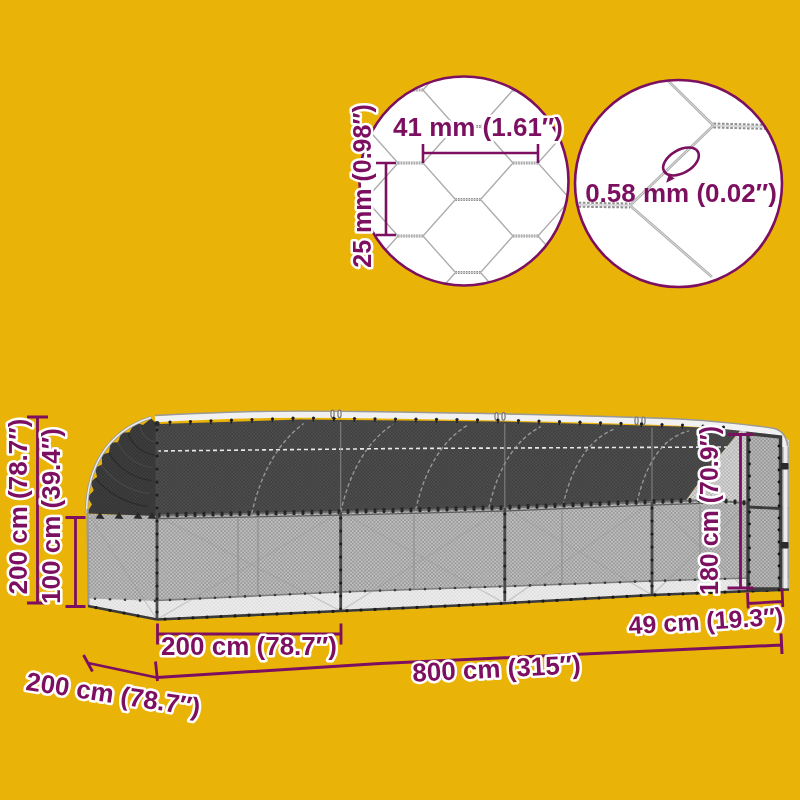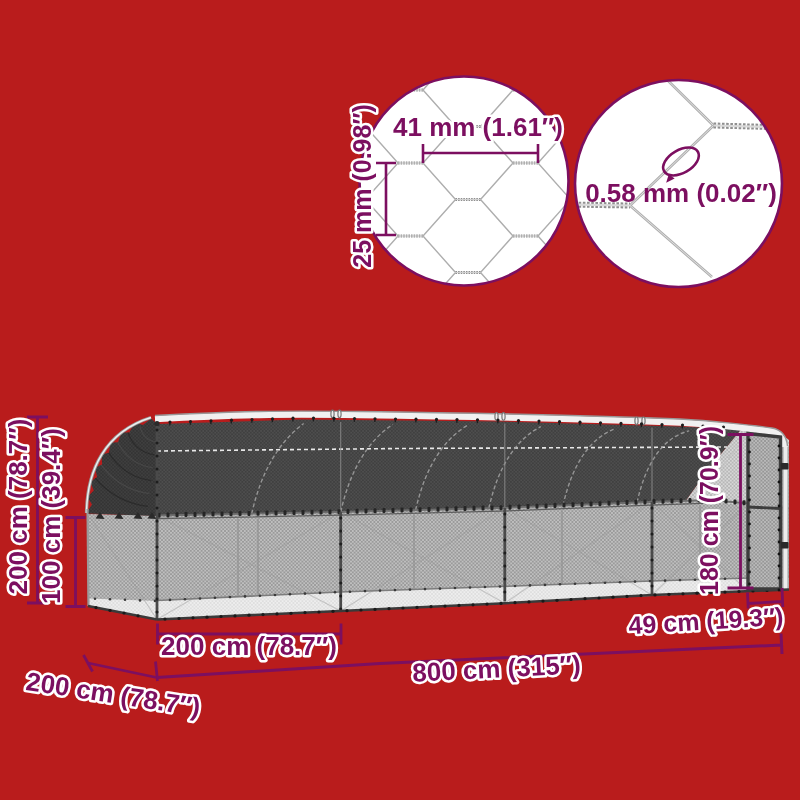--- a/index.html
+++ b/index.html
@@ -1,16 +1,16 @@
 <!DOCTYPE html>
 <html><head>
 <meta charset="utf-8">
 <style>
 html,body{margin:0;padding:0;background:#ffffff;}
-#page{width:800px;height:800px;position:relative;background:#b91c1c;}
+#page{width:800px;height:800px;position:relative;background:#eab308;}
 </style>
 </head>
 <body>
 <div id="page">
 <svg width="800" height="800" viewBox="0 0 800 800">
 <defs>
 <pattern id="pw" width="3.6" height="3.6" patternUnits="userSpaceOnUse">
   <rect width="3.6" height="3.6" fill="#cbcbcb"></rect>
   <path d="M0,0 L3.6,3.6 M3.6,0 L0,3.6" stroke="#8f8f8f" stroke-width="0.6" fill="none"></path>
 </pattern>

